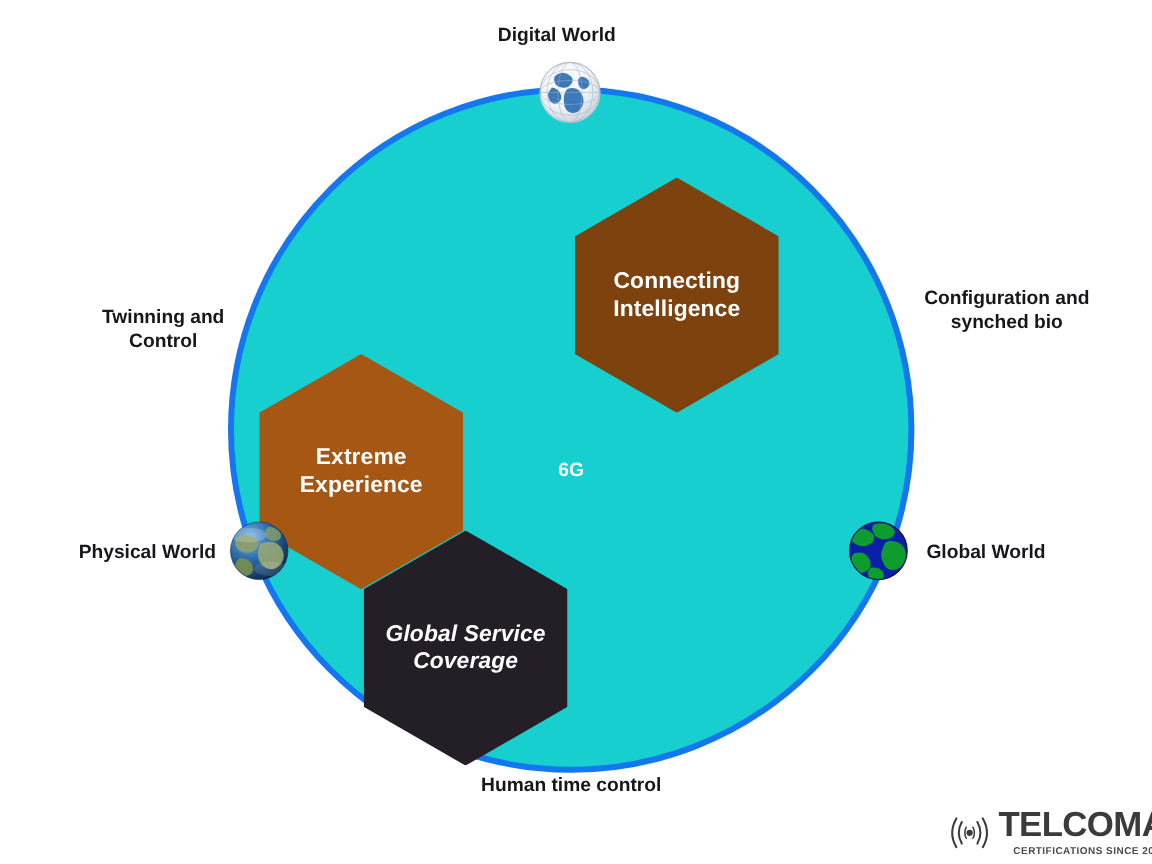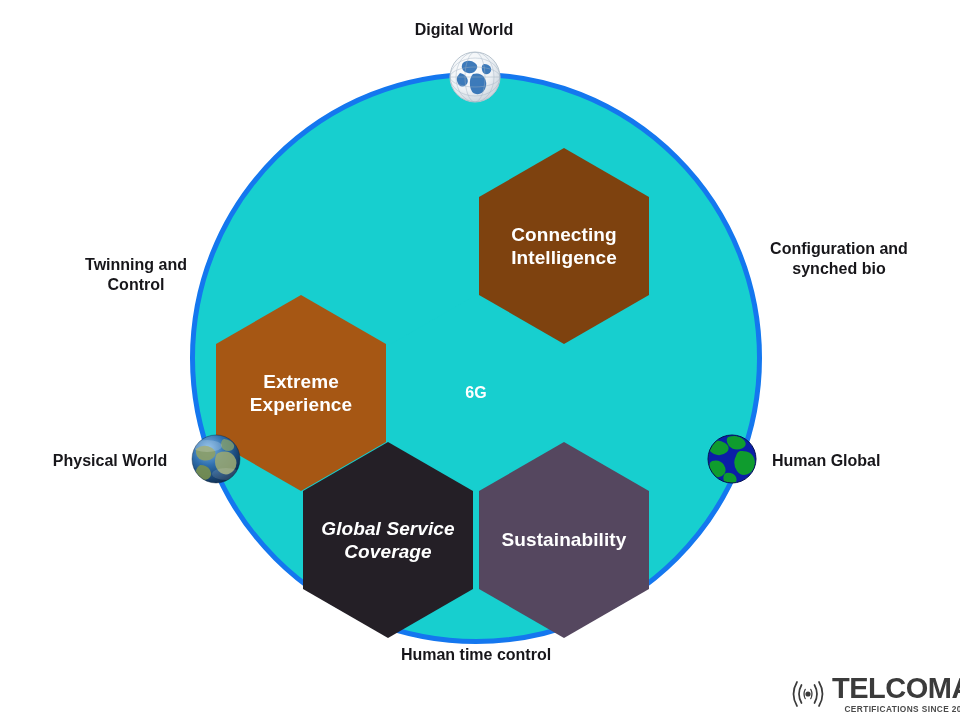--- a/index.html
+++ b/index.html
@@ -84,21 +84,21 @@
     color: #17161a;
     font-size: 16px;
     font-weight: bold;
     line-height: 1.28;
     text-align: center;
     white-space: pre-line;
   }
   .lbl-digital      { left: 384px; top:  20px; width: 160px; }
   .lbl-twinning     { left:  48px; top: 255px; width: 176px; }
   .lbl-config       { left: 744px; top: 239px; width: 190px; }
-  .lbl-physical     { left:  40px; top: 451px; width: 140px; }
+  .lbl-physical     { left:  40px; top: 451px; width: 140px; text-align: right;}
   .lbl-human        { left: 772px; top: 451px; width: 160px; text-align: left;}
   .lbl-realtime     { left: 396px; top: 645px; width: 160px; }
 
   
   .globe {
     position: absolute;
     border-radius: 50%;
     overflow: hidden;
   }
   .globe-digital { left: 448px; top: 50px;  width: 54px; height: 54px; }
@@ -163,23 +163,20 @@
     <div class="hex center pos-mc" style="background:#17cfcf;">
       <span class="hex-label">6G</span>
     </div>
 
 
     <div class="hex pos-bl" style="background:#241f26;">
       <span class="hex-label">Global Service
 Coverage</span>
     </div>
 
-    <div class="hex pos-br" style="background:#55475f;">
-      <span class="hex-label">Sustainability</span>
-    </div>
   </div>
 
   <div class="globe globe-digital">
     <svg viewBox="0 0 54 54" width="54" height="54" aria-hidden="true">
       <defs>
         <radialGradient id="gDig" cx="38%" cy="32%" r="72%">
           <stop offset="0%" stop-color="#ffffff"></stop>
           <stop offset="62%" stop-color="#eef2f6"></stop>
           <stop offset="100%" stop-color="#c9d3dc"></stop>
         </radialGradient>
@@ -247,21 +244,21 @@
       <circle cx="26" cy="26" r="24" fill="none" stroke="#041352" stroke-width="1"></circle>
     </svg>
   </div>
 
   <div class="outer-label lbl-digital">Digital World</div>
   <div class="outer-label lbl-twinning">Twinning and
 Control</div>
   <div class="outer-label lbl-config">Configuration and
 synched bio</div>
   <div class="outer-label lbl-physical">Physical World</div>
-  <div class="outer-label lbl-human">Human Global</div>
+  <div class="outer-label lbl-human">Global World</div>
   <div class="outer-label lbl-realtime">Human time control</div>
 
   <div class="logo">
     <div class="logo-mark">
       <svg viewBox="0 0 44 34" width="44" height="34" aria-hidden="true">
         <g stroke="#3b3b3b" fill="none" stroke-width="1.7" stroke-linecap="round">
           <path d="M11 5  Q4 17 11 29"></path>
           <path d="M15.5 8 Q10.5 17 15.5 26"></path>
           <path d="M33 5  Q40 17 33 29"></path>
           <path d="M28.5 8 Q33.5 17 28.5 26"></path>

